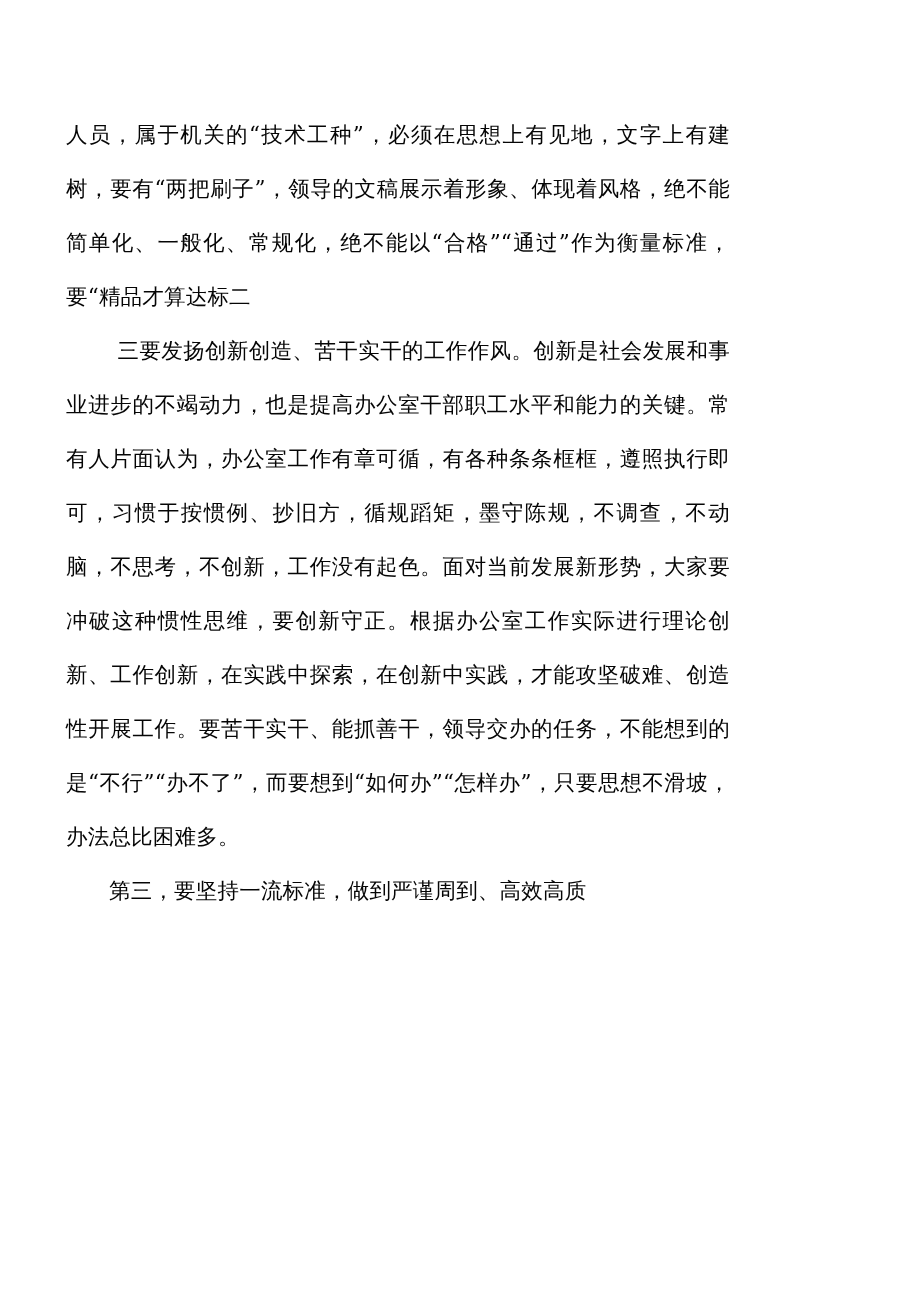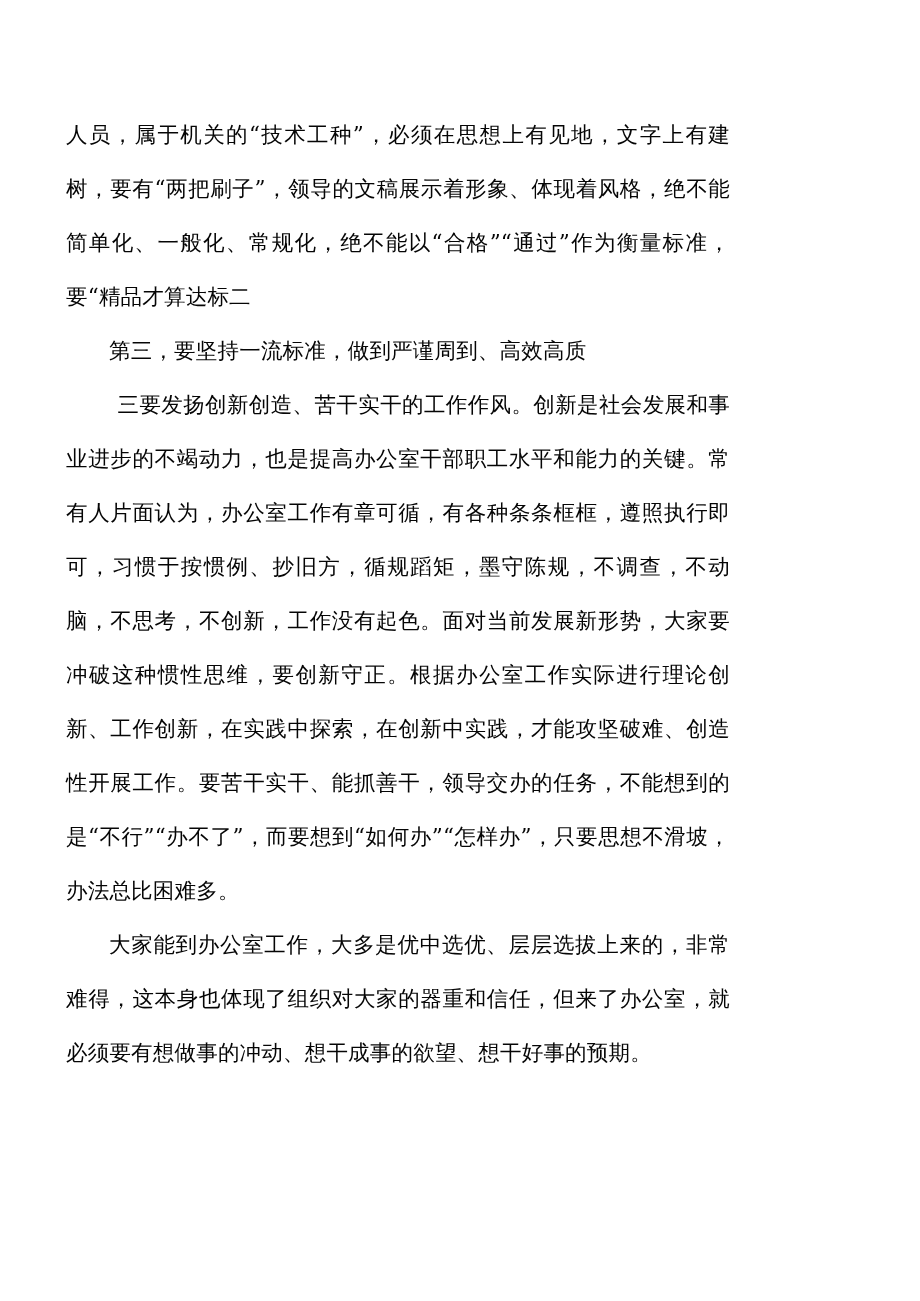--- a/index.html
+++ b/index.html
@@ -42,17 +42,16 @@
   .para.indent-wide {
     text-indent: 2.4em;
   }
 </style>
 </head>
 <body>
 
 <div class="page">
   <div class="doc-body">
     <p class="para no-indent">人员，属于机关的“技术工种”，必须在思想上有见地，文字上有建树，要有“两把刷子”，领导的文稿展示着形象、体现着风格，绝不能简单化、一般化、常规化，绝不能以“合格”“通过”作为衡量标准，要“精品才算达标二</p>
+    <p class="para indent-wide">三要发扬创新创造、苦干实干的工作作风。创新是社会发展和事业进步的不竭动力，也是提高办公室干部职工水平和能力的关键。常有人片面认为，办公室工作有章可循，有各种条条框框，遵照执行即可，习惯于按惯例、抄旧方，循规蹈矩，墨守陈规，不调查，不动脑，不思考，不创新，工作没有起色。面对当前发展新形势，大家要冲破这种惯性思维，要创新守正。根据办公室工作实际进行理论创新、工作创新，在实践中探索，在创新中实践，才能攻坚破难、创造性开展工作。要苦干实干、能抓善干，领导交办的任务，不能想到的是“不行”“办不了”，而要想到“如何办”“怎样办”，只要思想不滑坡，办法总比困难多。</p>
     <p class="para">第三，要坚持一流标准，做到严谨周到、高效高质</p>
-    <p class="para indent-wide">三要发扬创新创造、苦干实干的工作作风。创新是社会发展和事业进步的不竭动力，也是提高办公室干部职工水平和能力的关键。常有人片面认为，办公室工作有章可循，有各种条条框框，遵照执行即可，习惯于按惯例、抄旧方，循规蹈矩，墨守陈规，不调查，不动脑，不思考，不创新，工作没有起色。面对当前发展新形势，大家要冲破这种惯性思维，要创新守正。根据办公室工作实际进行理论创新、工作创新，在实践中探索，在创新中实践，才能攻坚破难、创造性开展工作。要苦干实干、能抓善干，领导交办的任务，不能想到的是“不行”“办不了”，而要想到“如何办”“怎样办”，只要思想不滑坡，办法总比困难多。</p>
-    <p class="para">大家能到办公室工作，大多是优中选优、层层选拔上来的，非常难得，这本身也体现了组织对大家的器重和信任，但来了办公室，就必须要有想做事的冲动、想干成事的欲望、想干好事的预期。</p>
   </div>
 </div>
 
 </body></html>

